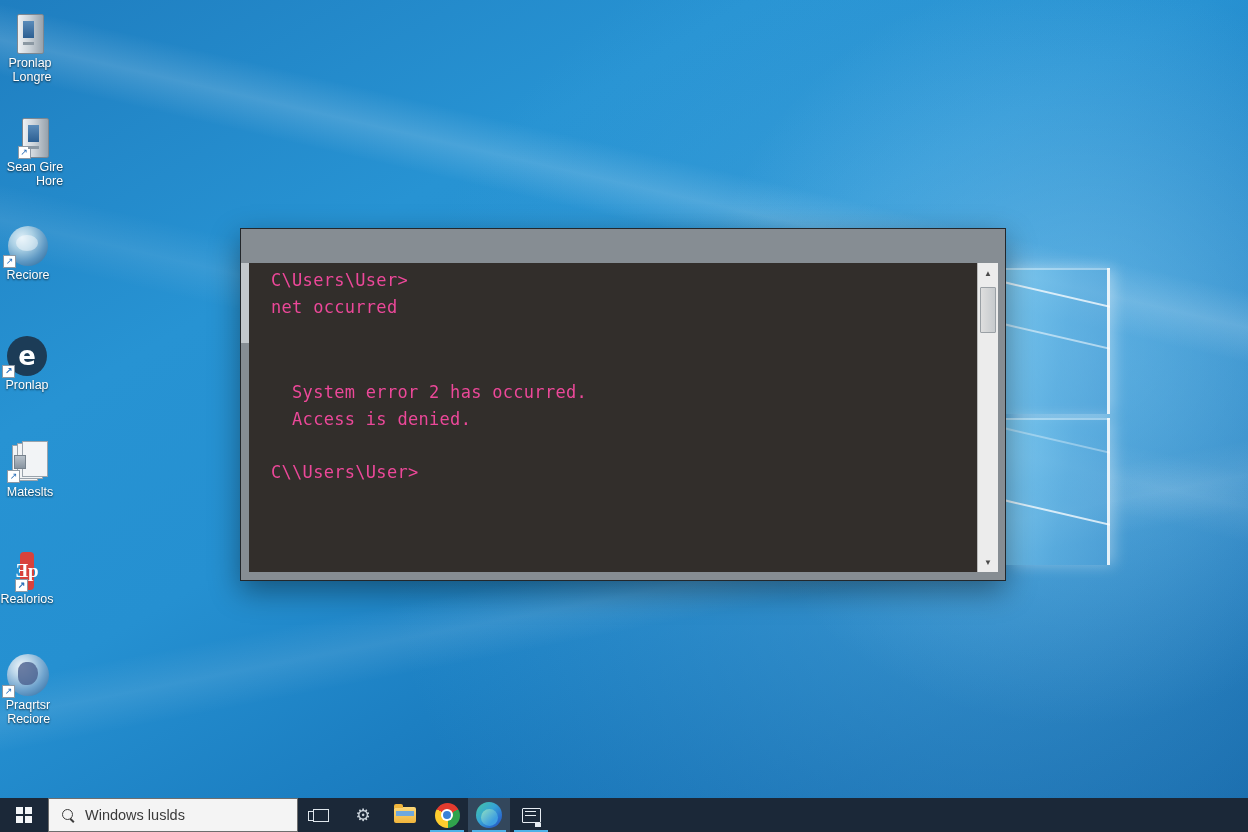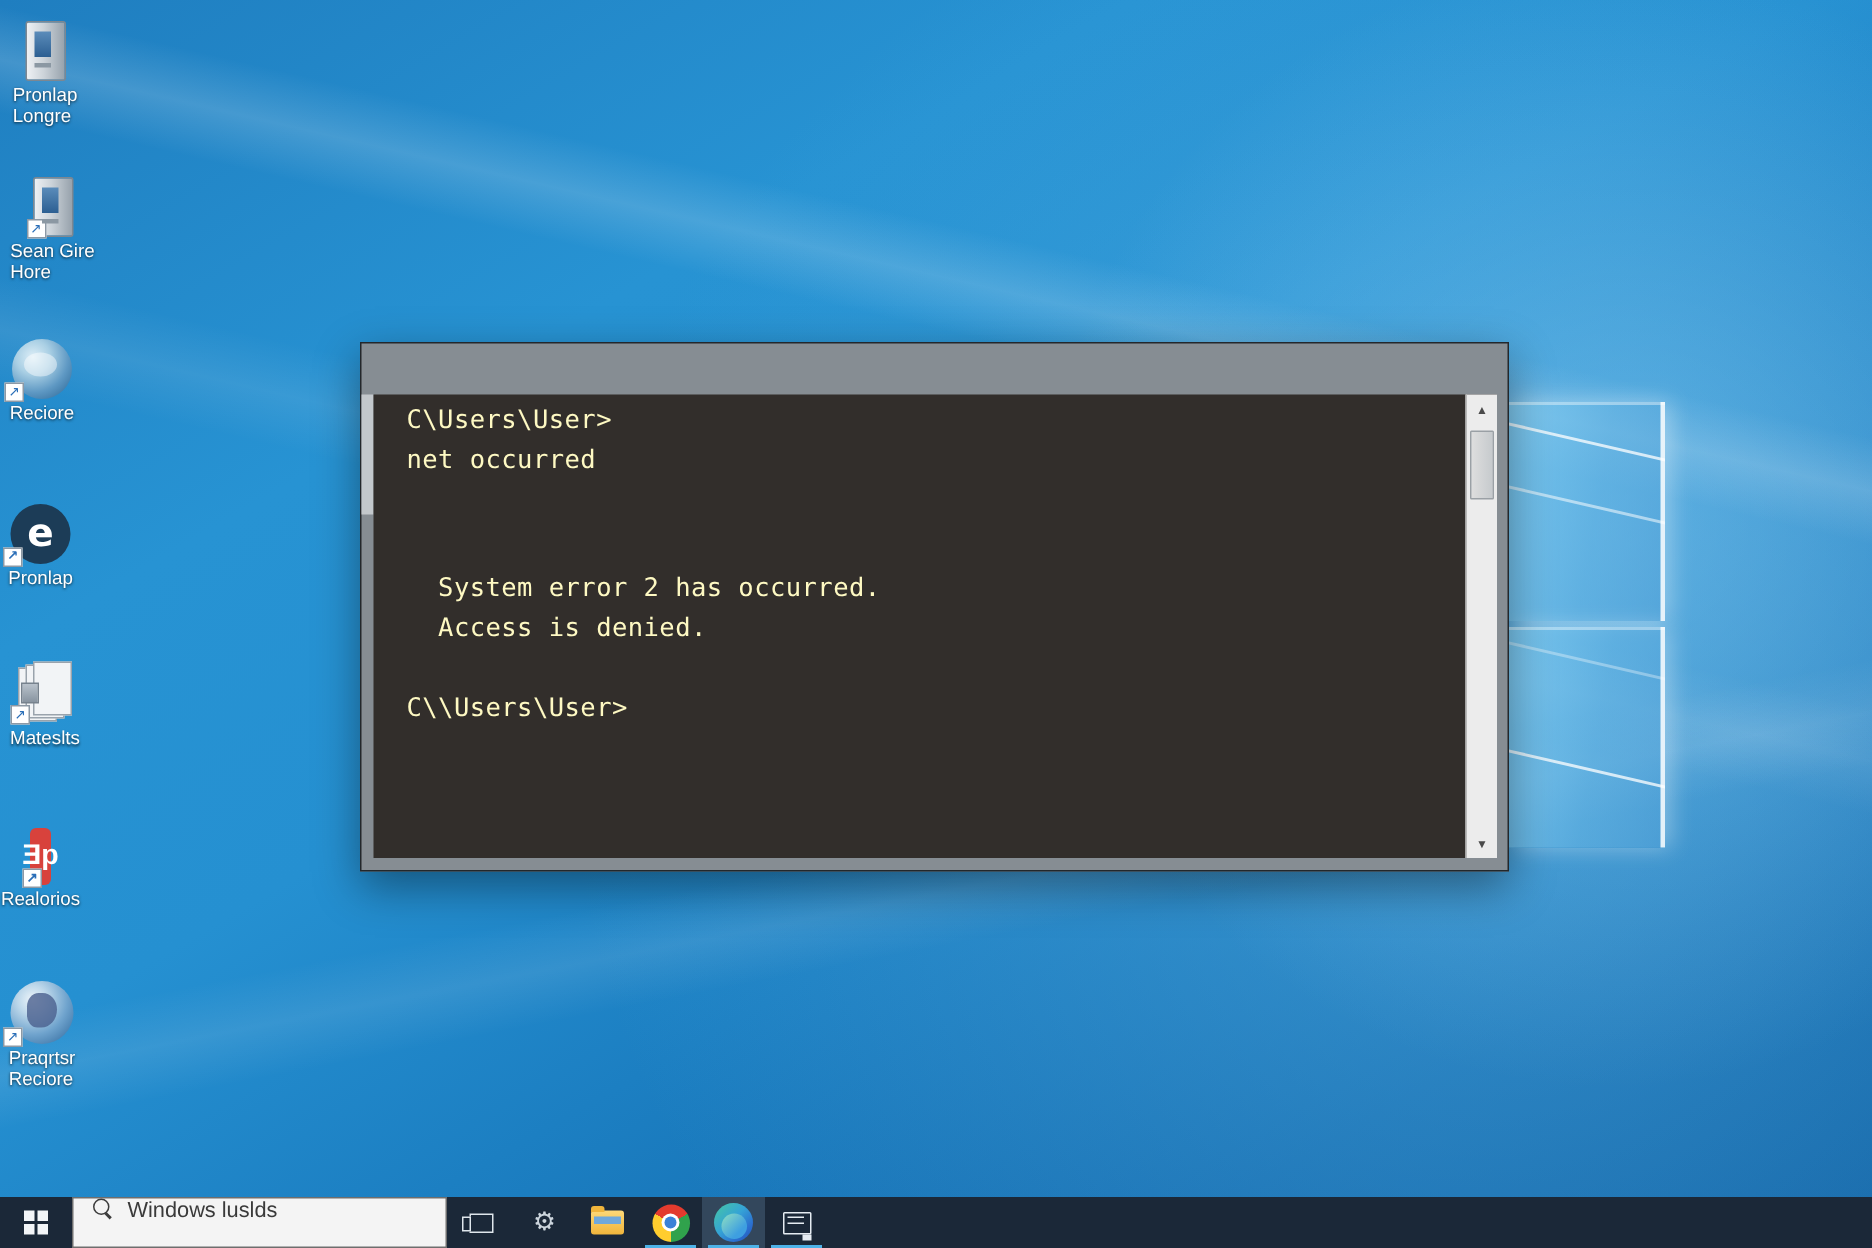--- a/index.html
+++ b/index.html
@@ -26,21 +26,21 @@
   .pane.top { top:268px; height:146px; }
   .pane.bottom { top:418px; height:147px; }
   .pane .pline { position:absolute; left:-20%; width:160%; height:2px;
     background:rgba(255,255,255,0.75); transform:rotate(13deg); }
   .pane.top .pline.l1 { top:28px; } .pane.top .pline.l2 { top:70px; opacity:.7; }
   .pane.bottom .pline.l1 { top:96px; } .pane.bottom .pline.l2 { top:24px; opacity:.45; }
 
   
   .dicon { position:absolute; width:86px; display:flex; flex-direction:column; align-items:center; }
   .dicon .art { position:relative; height:46px; display:flex; align-items:flex-end; justify-content:center; }
-  .dicon .lbl { margin-top:3px; color:#fff; font-size:12.5px; line-height:1.1; text-align:left;
+  .dicon .lbl { margin-top:3px; color:#fff; font-size:12.5px; line-height:1.1; text-align:right;
     white-space:pre-line; text-shadow:0 1px 2px rgba(0,0,0,0.75); }
   .badge { position:absolute; left:-5px; bottom:-2px; width:13px; height:13px; background:#fff;
     border:1px solid #8d99a5; font-size:9px; line-height:11px; text-align:center; color:#2b6fb8; }
   .tower { position:relative; width:27px; height:40px; border:1px solid #7d8791; border-radius:2px;
     background:linear-gradient(90deg,#eef1f4 0%,#ccd3d9 45%,#97a2ac 100%); }
   .tower::before { content:""; position:absolute; left:5px; top:6px; width:11px; height:17px;
     background:linear-gradient(#5b8cba,#2c5f92); }
   .tower::after { content:""; position:absolute; left:5px; top:27px; width:11px; height:3px; background:#8b98a3; }
   .sphere { position:relative; width:40px; height:40px; border-radius:50%;
     background:radial-gradient(circle at 35% 30%, #ddeef7 0%, #a9cfe4 30%, #5e98c3 62%, #36719f 88%); }
@@ -49,57 +49,57 @@
   .edgeball { width:40px; height:40px; border-radius:50%; background:#1c3c57; color:#fff;
     display:flex; align-items:center; justify-content:center; font-size:26px; font-weight:bold;
     font-family:"DejaVu Sans",sans-serif; position:relative; }
   .files { position:relative; width:36px; height:42px; }
   .files .pg { position:absolute; background:#f2f4f6; border:1px solid #9aa3ac; width:26px; height:36px; }
   .files .pg.p1 { right:0; top:0; } .files .pg.p2 { right:5px; top:2px; } .files .pg.p3 { right:10px; top:4px; }
   .files .gl { position:absolute; left:2px; top:14px; width:12px; height:14px;
     background:linear-gradient(#b9c2cb,#8894a0); border:1px solid #77828d; }
   .redapp { position:relative; width:14px; height:38px; background:#d8423c; border-radius:4px; color:#fff;
     display:flex; align-items:center; justify-content:center; font-weight:bold; font-size:19px;
-    font-family:Liberation Sans, sans-serif; }
+    font-family:Liberation Serif, serif; }
   .globe { position:relative; width:42px; height:42px; border-radius:50%;
     background:radial-gradient(circle at 35% 30%, #eef5fa 0%, #bcd7ea 25%, #6fa3cd 58%, #3c74a6 88%); }
   .globe::after { content:""; position:absolute; left:11px; top:8px; width:20px; height:23px;
     background:#4a5f8d; border-radius:45% 55% 60% 40%; opacity:.8; }
 
   
   .window { position:absolute; left:240px; top:228px; width:766px; height:353px;
     background:#868d93; border:1px solid #23272b; box-shadow:0 10px 28px rgba(0,0,0,0.4); }
   .titlebar { position:relative; height:34px; background:linear-gradient(#414d5b,#36424f);
     display:flex; align-items:center; border-bottom:1px solid #2b343d; }
   .title-text { color:#e9edf0; font-size:15px; margin-left:14px; letter-spacing:.2px; }
   .controls { position:absolute; right:0; top:0; height:100%; display:flex; }
   .ctl { width:34px; height:100%; display:flex; align-items:center; justify-content:center; }
   .ctl .dash { width:12px; height:2px; background:#e8e8e8; }
   .ctl .sq { width:12px; height:10px; border:2px solid #e8e8e8; background:transparent; }
   .ctl.close { width:57px; background:#dd5145; color:#fff; font-size:15px; font-weight:bold; }
   .term { position:absolute; left:8px; right:7px; top:34px; bottom:8px; background:#322e2b; }
   .frame-hl { position:absolute; left:0; top:34px; width:8px; height:80px; background:#c3c8cc; }
-  .tline { position:absolute; left:22px; color:#fef9c3; font-family:"DejaVu Sans Mono",monospace;
+  .tline { position:absolute; left:22px; color:#ec4899; font-family:"DejaVu Sans Mono",monospace;
     font-size:17px; white-space:pre; letter-spacing:.3px; }
   .tl1 { top:7px; } .tl2 { top:34px; } .tl3 { top:119px; } .tl4 { top:146px; } .tl5 { top:199px; }
   .scrollbar { position:absolute; right:0; top:0; bottom:0; width:21px; background:#ececec;
     border-left:1px solid #b9b9b9; }
   .sb-arrow { position:absolute; left:0; width:100%; height:16px; display:flex; align-items:center;
     justify-content:center; font-size:8px; color:#4a4a4a; }
   .sb-arrow.up { top:2px; } .sb-arrow.down { bottom:2px; }
   .sb-thumb { position:absolute; left:2px; top:24px; width:16px; height:46px;
     background:linear-gradient(90deg,#dedede,#c6cacd); border:1px solid #9aa0a5; border-radius:1px; }
 
   
   .taskbar { position:absolute; left:0; bottom:0; width:1248px; height:34px; background:#1b2838;
     display:flex; align-items:stretch; }
   .start { width:48px; display:flex; align-items:center; justify-content:center; }
   .winlogo { display:grid; grid-template-columns:7px 7px; grid-template-rows:7px 7px; gap:2px; }
   .winlogo div { background:#f2f5f8; }
-  .searchbox { width:250px; background:#f4f4f4; border:1px solid #6e6e6e; display:flex; align-items:flex-start; }
+  .searchbox { width:250px; background:#f4f4f4; border:1px solid #6e6e6e; display:flex; align-items:center; }
   .mag { position:relative; width:13px; height:13px; margin:0 10px 0 13px; }
   .mag::before { content:""; position:absolute; left:0; top:0; width:9px; height:9px;
     border:1.7px solid #3d3d3d; border-radius:50%; }
   .mag::after { content:""; position:absolute; left:9px; top:9px; width:5px; height:1.8px;
     background:#3d3d3d; transform:rotate(45deg); transform-origin:0 0; }
   .search-text { font-size:14.5px; color:#3a3a3a; }
   .tb-icons { display:flex; margin-left:2px; }
   .tbtn { position:relative; width:42px; display:flex; align-items:center; justify-content:center; }
   .tbtn.active-tile { background:#33475c; }
   .indicator { position:absolute; bottom:0; left:4px; right:4px; height:2px; background:#4db2e8; }

